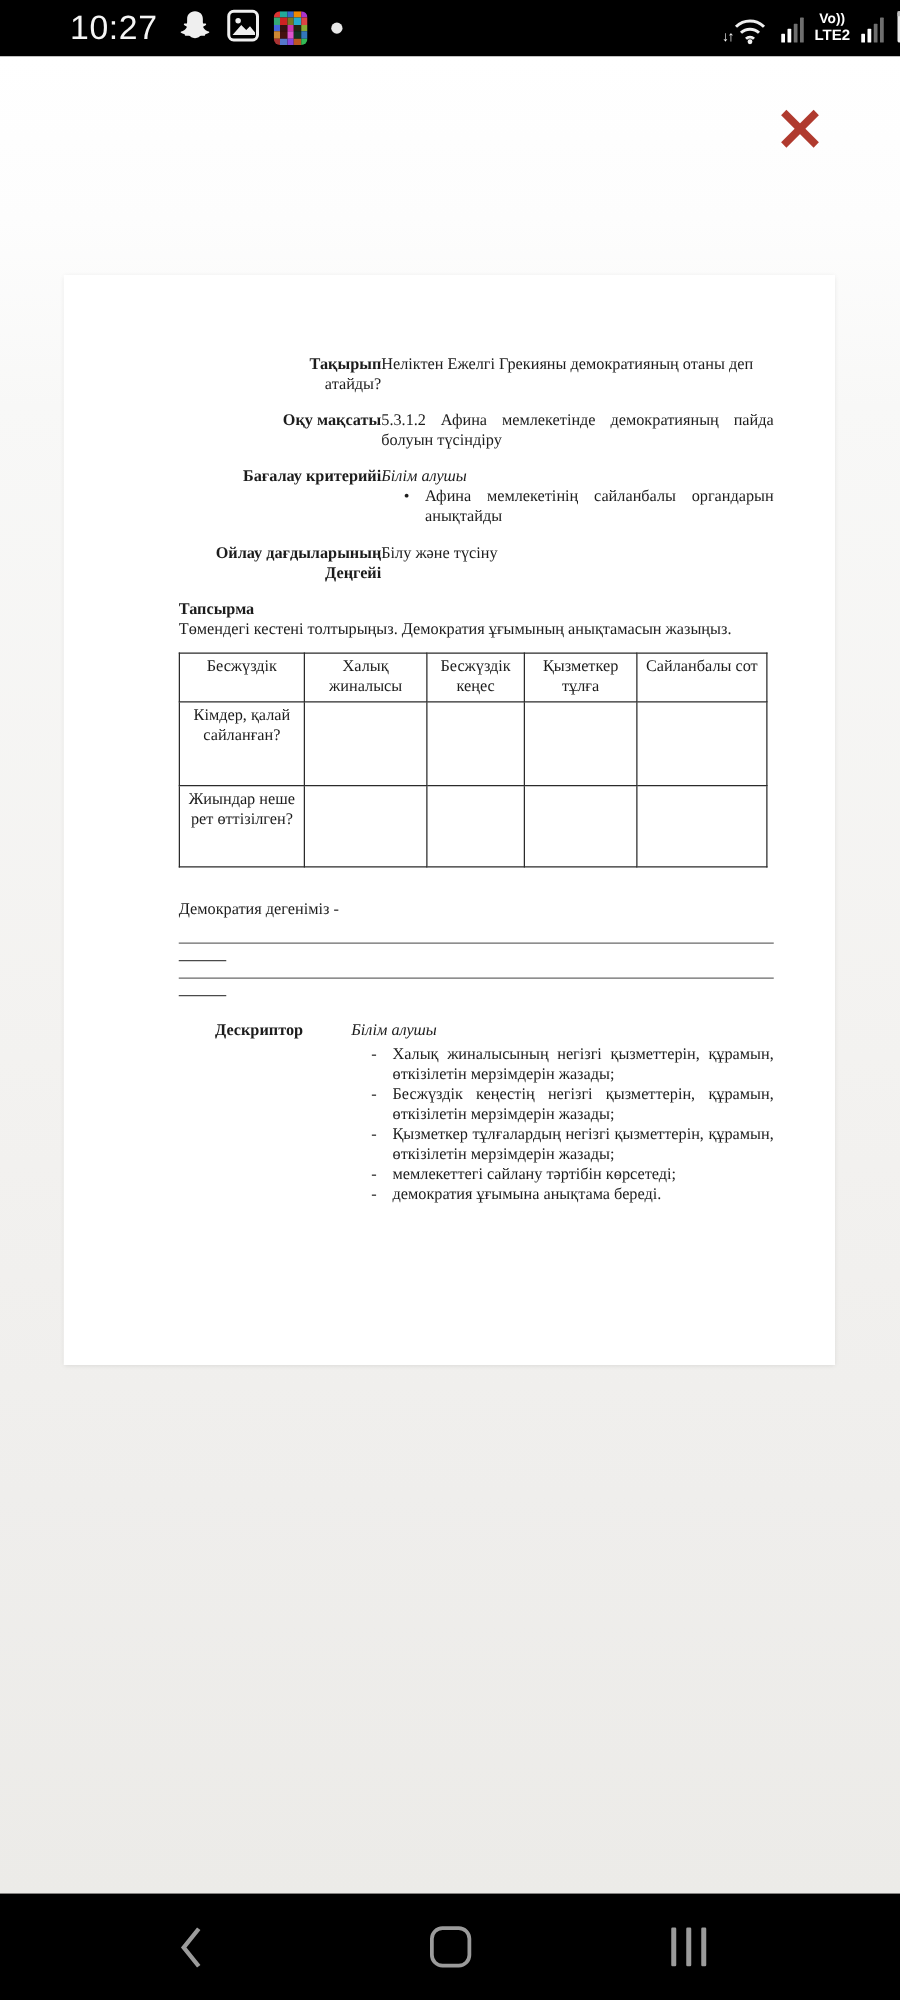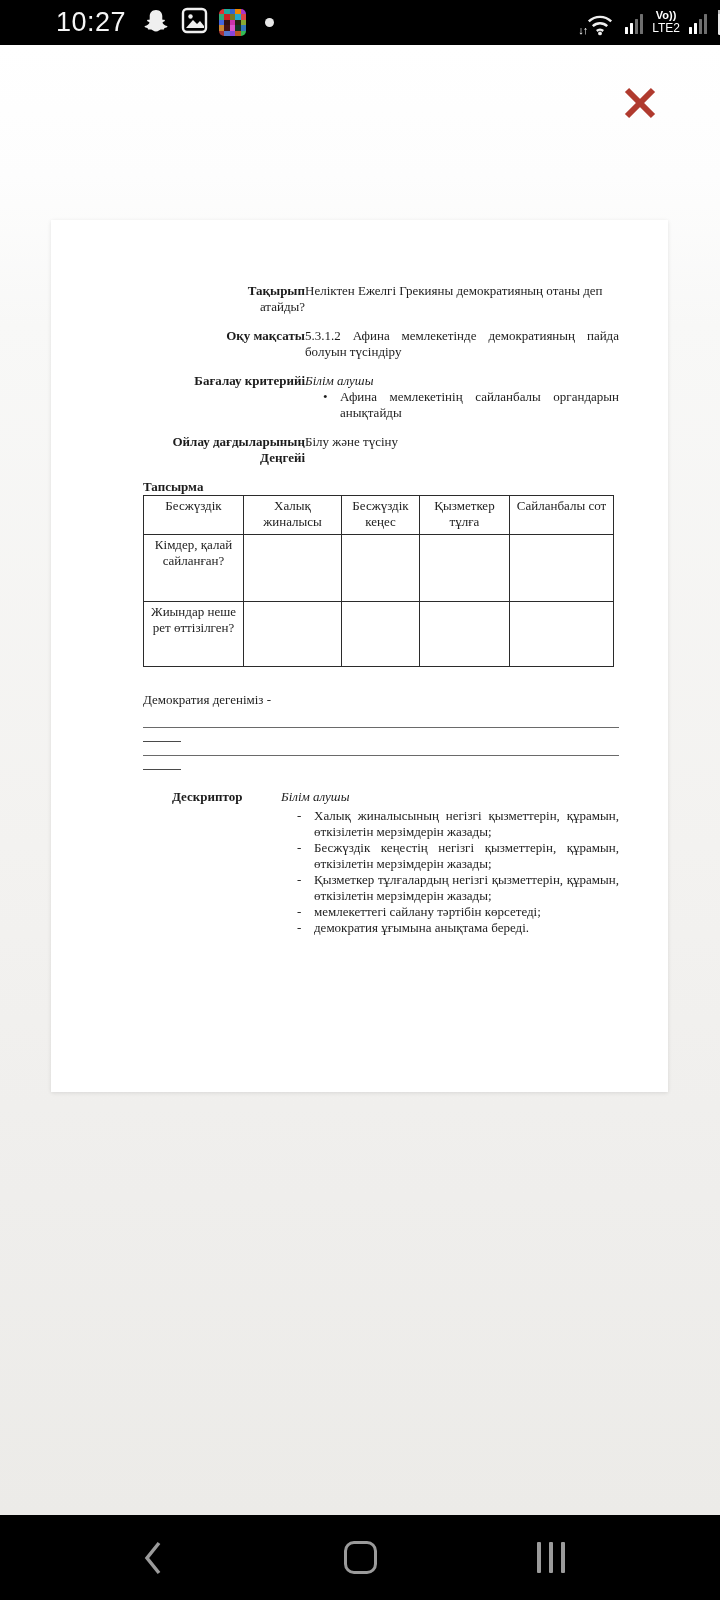--- a/index.html
+++ b/index.html
@@ -21,21 +21,21 @@
   .collage-icon span{display:block;}
   .notif-dot{width:9px;height:9px;border-radius:50%;background:#e8e8e8;margin-left:8px;}
   .sb-spacer{flex:1;}
   .sb-right{display:flex;align-items:center;gap:9px;}
   .wifi-wrap{display:flex;align-items:flex-end;}
   .wifi-arrows{font-size:11px;color:#fff;letter-spacing:-1px;margin-right:-3px;line-height:1;}
   .sig-bars{display:flex;align-items:flex-end;gap:2px;height:22px;}
   .sig-bars i{display:block;width:3px;border-radius:0.5px;}
   .volte{display:flex;flex-direction:column;align-items:center;line-height:1.05;color:#fff;}
   .volte .l1{font-size:11px;font-weight:700;}
-  .volte .l2{font-size:12px;font-weight:400;}
+  .volte .l2{font-size:12px;font-weight:700;}
   
   .viewer{
     position:absolute;top:45px;left:0;width:720px;height:1470px;
     background:linear-gradient(180deg,#ffffff 0px,#fdfdfd 130px,#f8f8f7 280px,
       #f3f2f0 800px,#efeeec 1150px,#ecebe8 1470px);
   }
   .close-btn{position:absolute;top:40px;left:622px;width:36px;height:36px;cursor:pointer;}
   
   .page{
     position:absolute;top:175px;left:51px;width:617px;height:872px;background:#fff;
@@ -202,20 +202,21 @@
 
     <div class="meta-row">
       <div class="meta-label">
         <span>Ойлау дағдыларының</span>
         <span style="display:block">Деңгейі</span>
       </div>
       <div class="meta-value">Білу және түсіну</div>
     </div>
 
     <div class="task-heading">Тапсырма</div>
+    <div class="task-instruction">Төмендегі кестені толтырыңыз. Демократия ұғымының анықтамасын жазыңыз.</div>
 
     <table class="grid">
       <colgroup>
         <col style="width:100px">
           <col style="width:98px">
           <col style="width:78px">
           <col style="width:90px">
           <col style="width:104px">
       </colgroup>
       <tbody>

